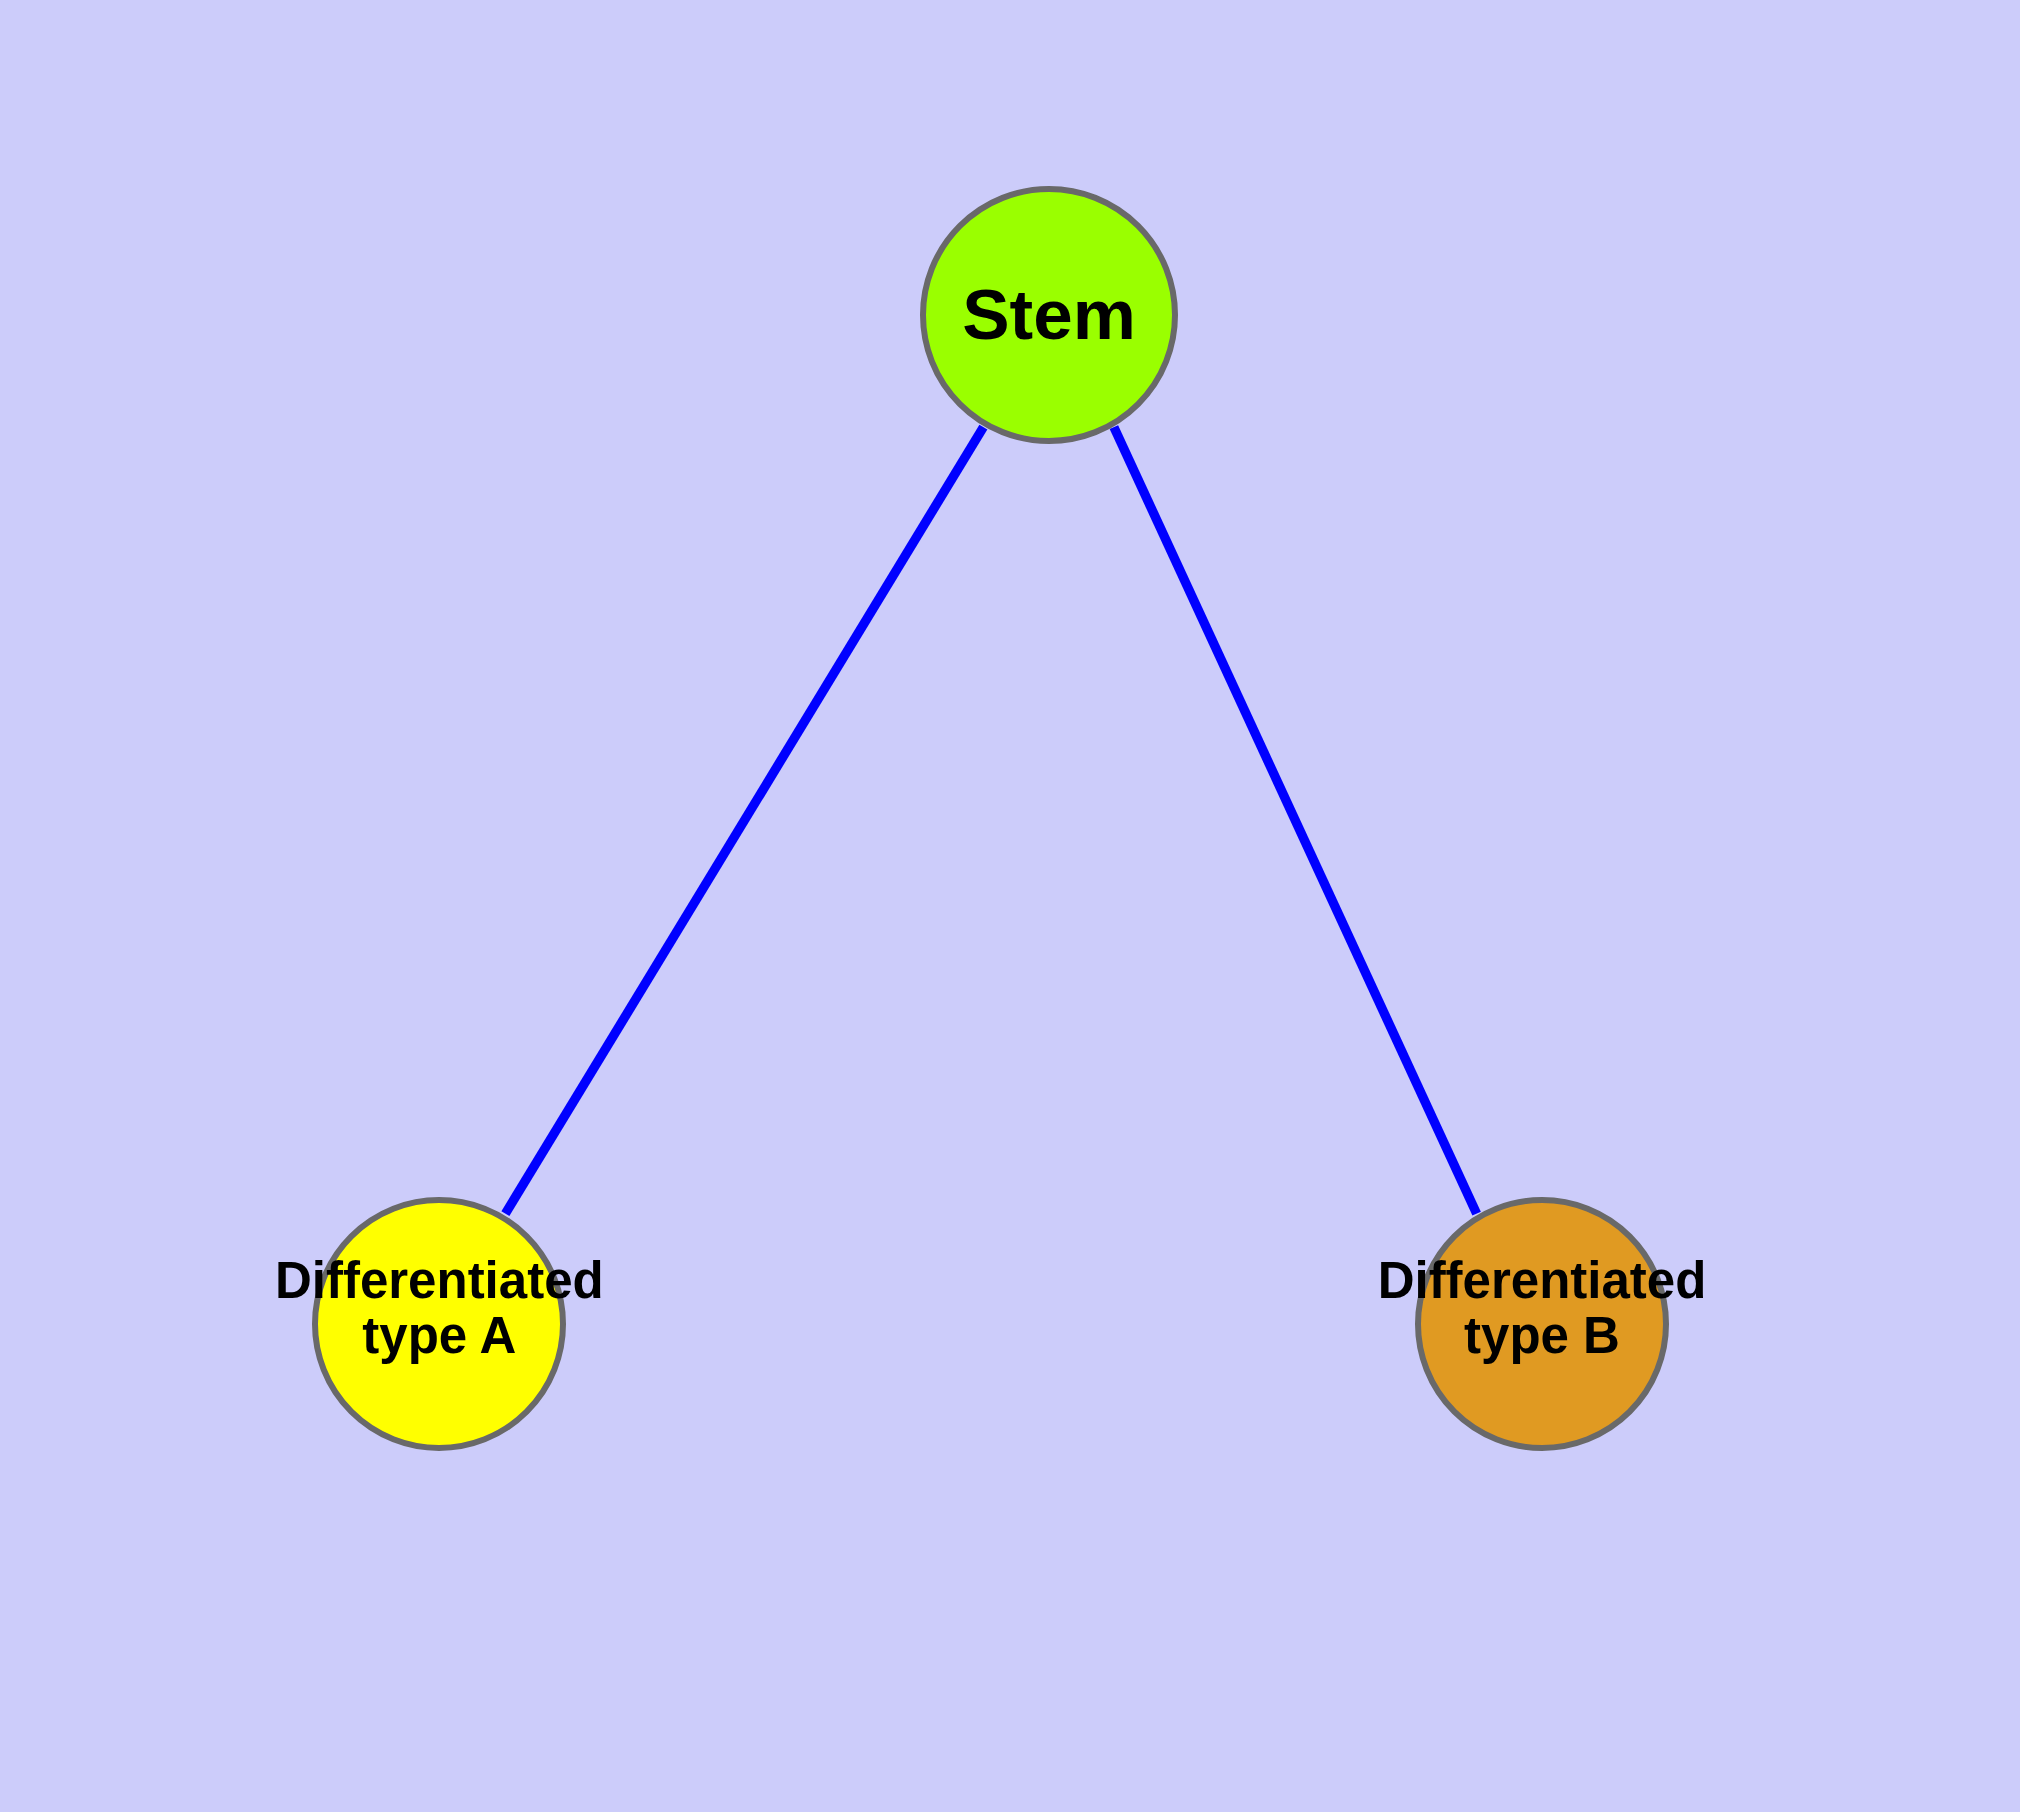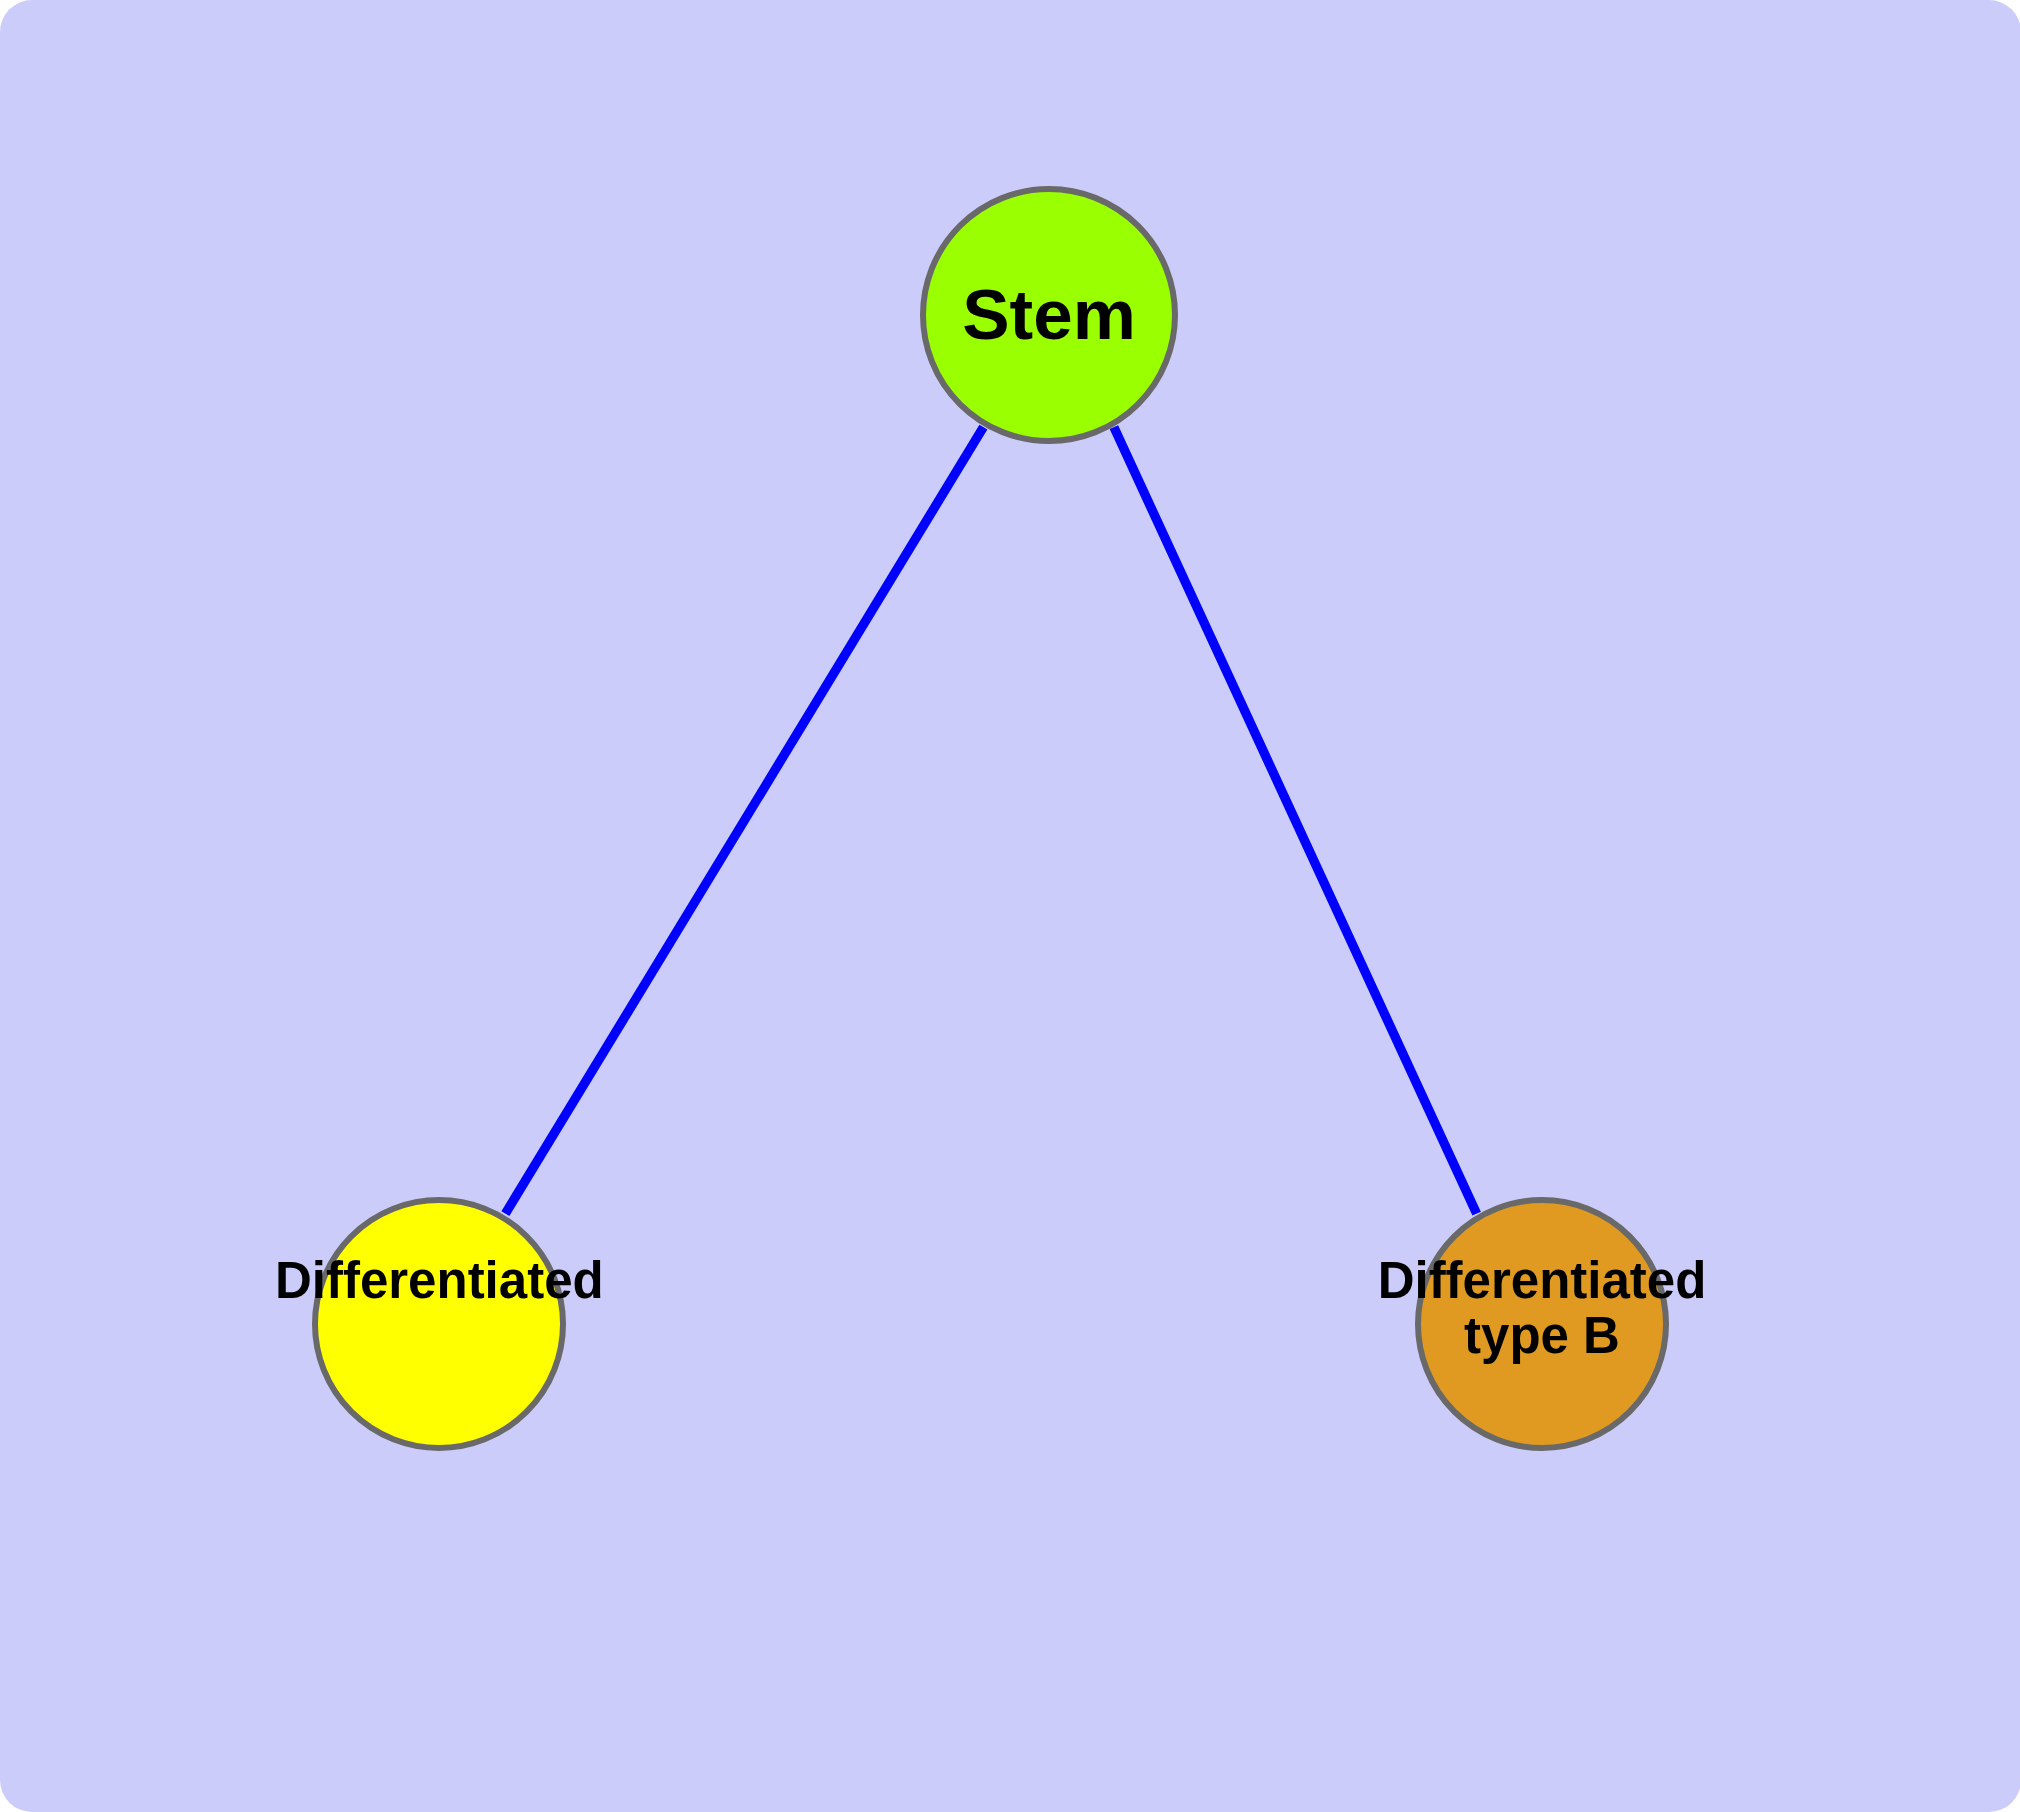--- a/index.html
+++ b/index.html
@@ -41,39 +41,40 @@
   .node-label.small {
     font-size: 51px;
   }
   .node-label.big {
     font-size: 71px;
   }
 </style>
 </head>
 <body>
 
-<div id="canvas" style="background: rgb(204, 204, 250); border-radius: 32px;">
+<div id="canvas" style="background: rgb(204, 204, 250);">
 
   <svg id="edge-layer" viewBox="0 0 2384 2138">
     <line x1="1160" y1="504" x2="596" y2="1432" stroke="#0000ff" stroke-width="11" stroke-linecap="butt"></line>
     <line x1="1314" y1="504" x2="1742" y2="1432" stroke="#0000ff" stroke-width="11" stroke-linecap="butt"></line>
   </svg>
 
   <div class="node" style="left: 920px; top: 186px; width: 258px; height: 258px; background: rgb(154, 255, 0); border-color: rgb(105, 105, 105);"></div>
 
   <div class="node" style="left: 312px; top: 1197px; width: 254px; height: 254px; background: rgb(255, 255, 0); border-color: rgb(105, 105, 105);"></div>
 
   <div class="node" style="left: 1415px; top: 1197px; width: 254px; height: 254px; background: rgb(224, 154, 34); border-color: rgb(105, 105, 105);"></div>
 
   <div class="node-label big" style="left: 625px; top: 277px; width: 848px; color: rgb(0, 0, 0);">
     <span>Stem</span>
   </div>
 
   <div class="node-label small" style="left: 15.3px; top: 1253px; width: 848px; color: rgb(0, 0, 0);">
     <div>Differentiated</div>
+    <div>type A</div>
   </div>
 
   <div class="node-label small" style="left: 1118px; top: 1253px; width: 848px; color: rgb(0, 0, 0);">
     <div>Differentiated</div>
     <div>type B</div>
   </div>
 
 </div>
 
 

